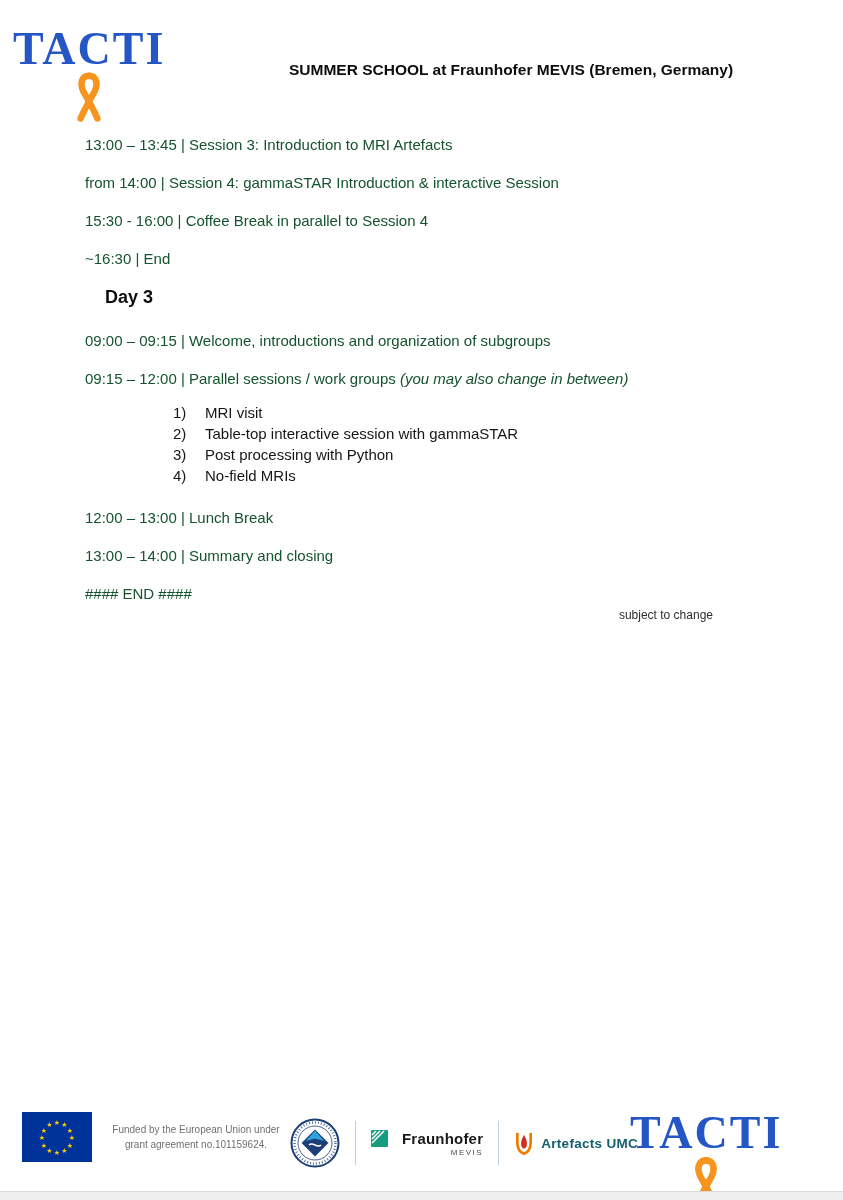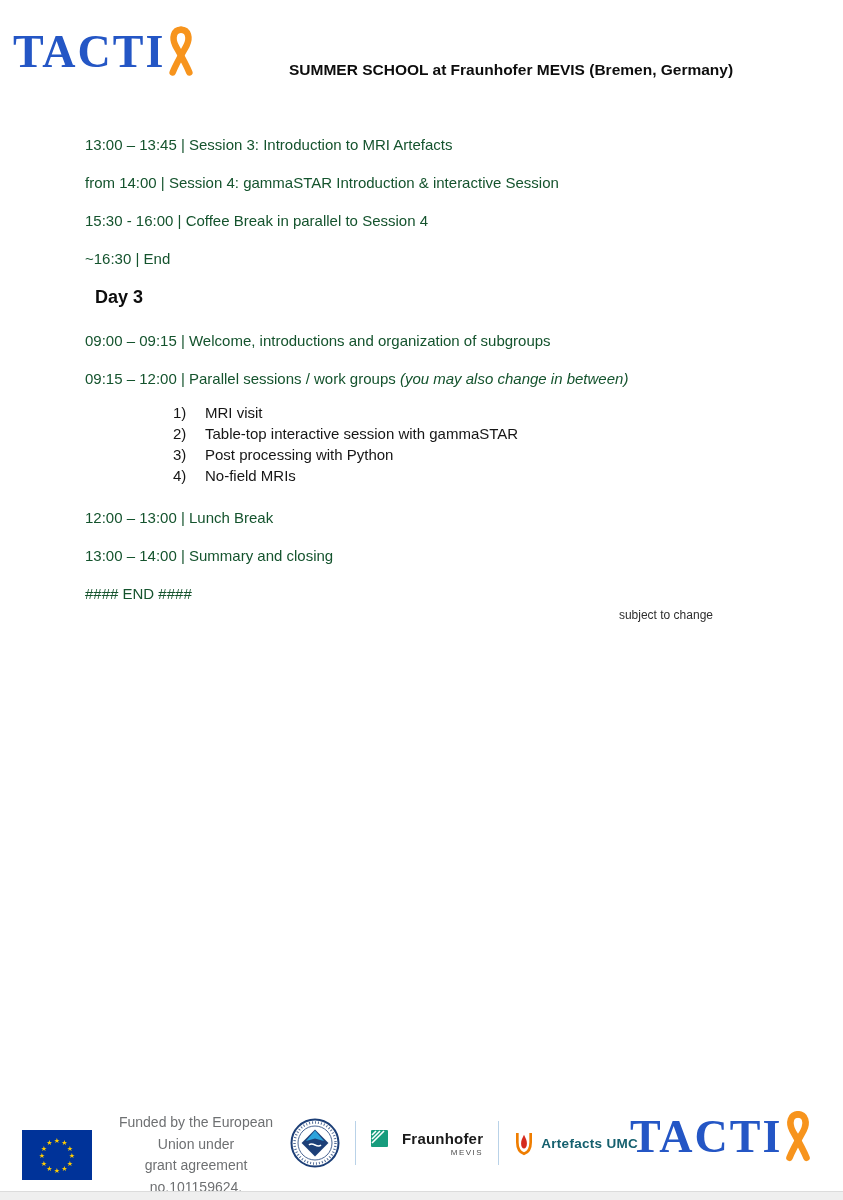--- a/index.html
+++ b/index.html
@@ -6,21 +6,21 @@
   .page{
     position:relative;
     width:843px;height:1200px;
     background:#ffffff;
     font-family:"Liberation Sans", sans-serif;
     color:var(--text-dark);
     overflow:hidden;
   }
   
   .tactix-logo{
-    position:absolute;display:flex;align-items:center;
+    position:absolute;display:flex;align-items:center;flex-direction:column;
   }
   .tactix-logo.top{left:13px;top:26px;}
   .tactix-logo.bottom{left:630px;top:1110px;}
   .tactix-word{
     font-family:"Liberation Serif", serif;
     font-weight:bold;
     color:var(--logo-blue);
     letter-spacing:2px;
     line-height:1;
   }
@@ -32,42 +32,42 @@
     position:absolute;left:289px;top:61px;
     font-size:15.5px;font-weight:bold;color:#0d0d0d;
     white-space:nowrap;
   }
   
   .line{
     position:absolute;left:85px;
     font-size:15px;color:#14532d;white-space:nowrap;
   }
   .heading{
-    position:absolute;left:95px;
+    position:absolute;left:105px;
     font-size:18px;font-weight:bold;color:#0d0d0d;white-space:nowrap;
   }
   .italic{font-style:italic;}
   .worklist{position:absolute;left:173px;top:402px;font-size:15px;color:#161616;}
   .workrow{display:flex;line-height:21px;}
   .workrow .num{width:32px;flex:0 0 32px;}
   .note{
     position:absolute;top:608px;right:130px;
     font-size:12px;color:#2e2e2e;white-space:nowrap;
   }
   
   .eu-group{
     position:absolute;left:22px;top:1112px;
     display:flex;align-items:center;gap:14px;
   }
   .eu-flag{display:block;}
   .eu-flag rect{fill:var(--eu-blue);}
   .eu-flag text{fill:var(--star-yellow);font-size:7px;font-family:"DejaVu Sans",sans-serif;}
   .funding-text{
     width:180px;text-align:center;
-    font-size:14px;line-height:1.55;color:var(--funding-gray);
+    font-size:10px;line-height:1.55;color:var(--funding-gray);
   }
   .partner-logos{
     position:absolute;left:290px;top:1118px;
     display:flex;align-items:center;gap:15px;height:50px;
   }
   .v-divider{width:1px;height:44px;background:var(--divider-blue);}
   .seal circle.ring{stroke:var(--seal-navy);fill:#ffffff;}
   .seal circle.dots{stroke:var(--seal-navy);fill:none;opacity:.75;}
   .seal .diamond{fill:var(--seal-navy);}
   .seal .facet{fill:#2ea3dc;}

